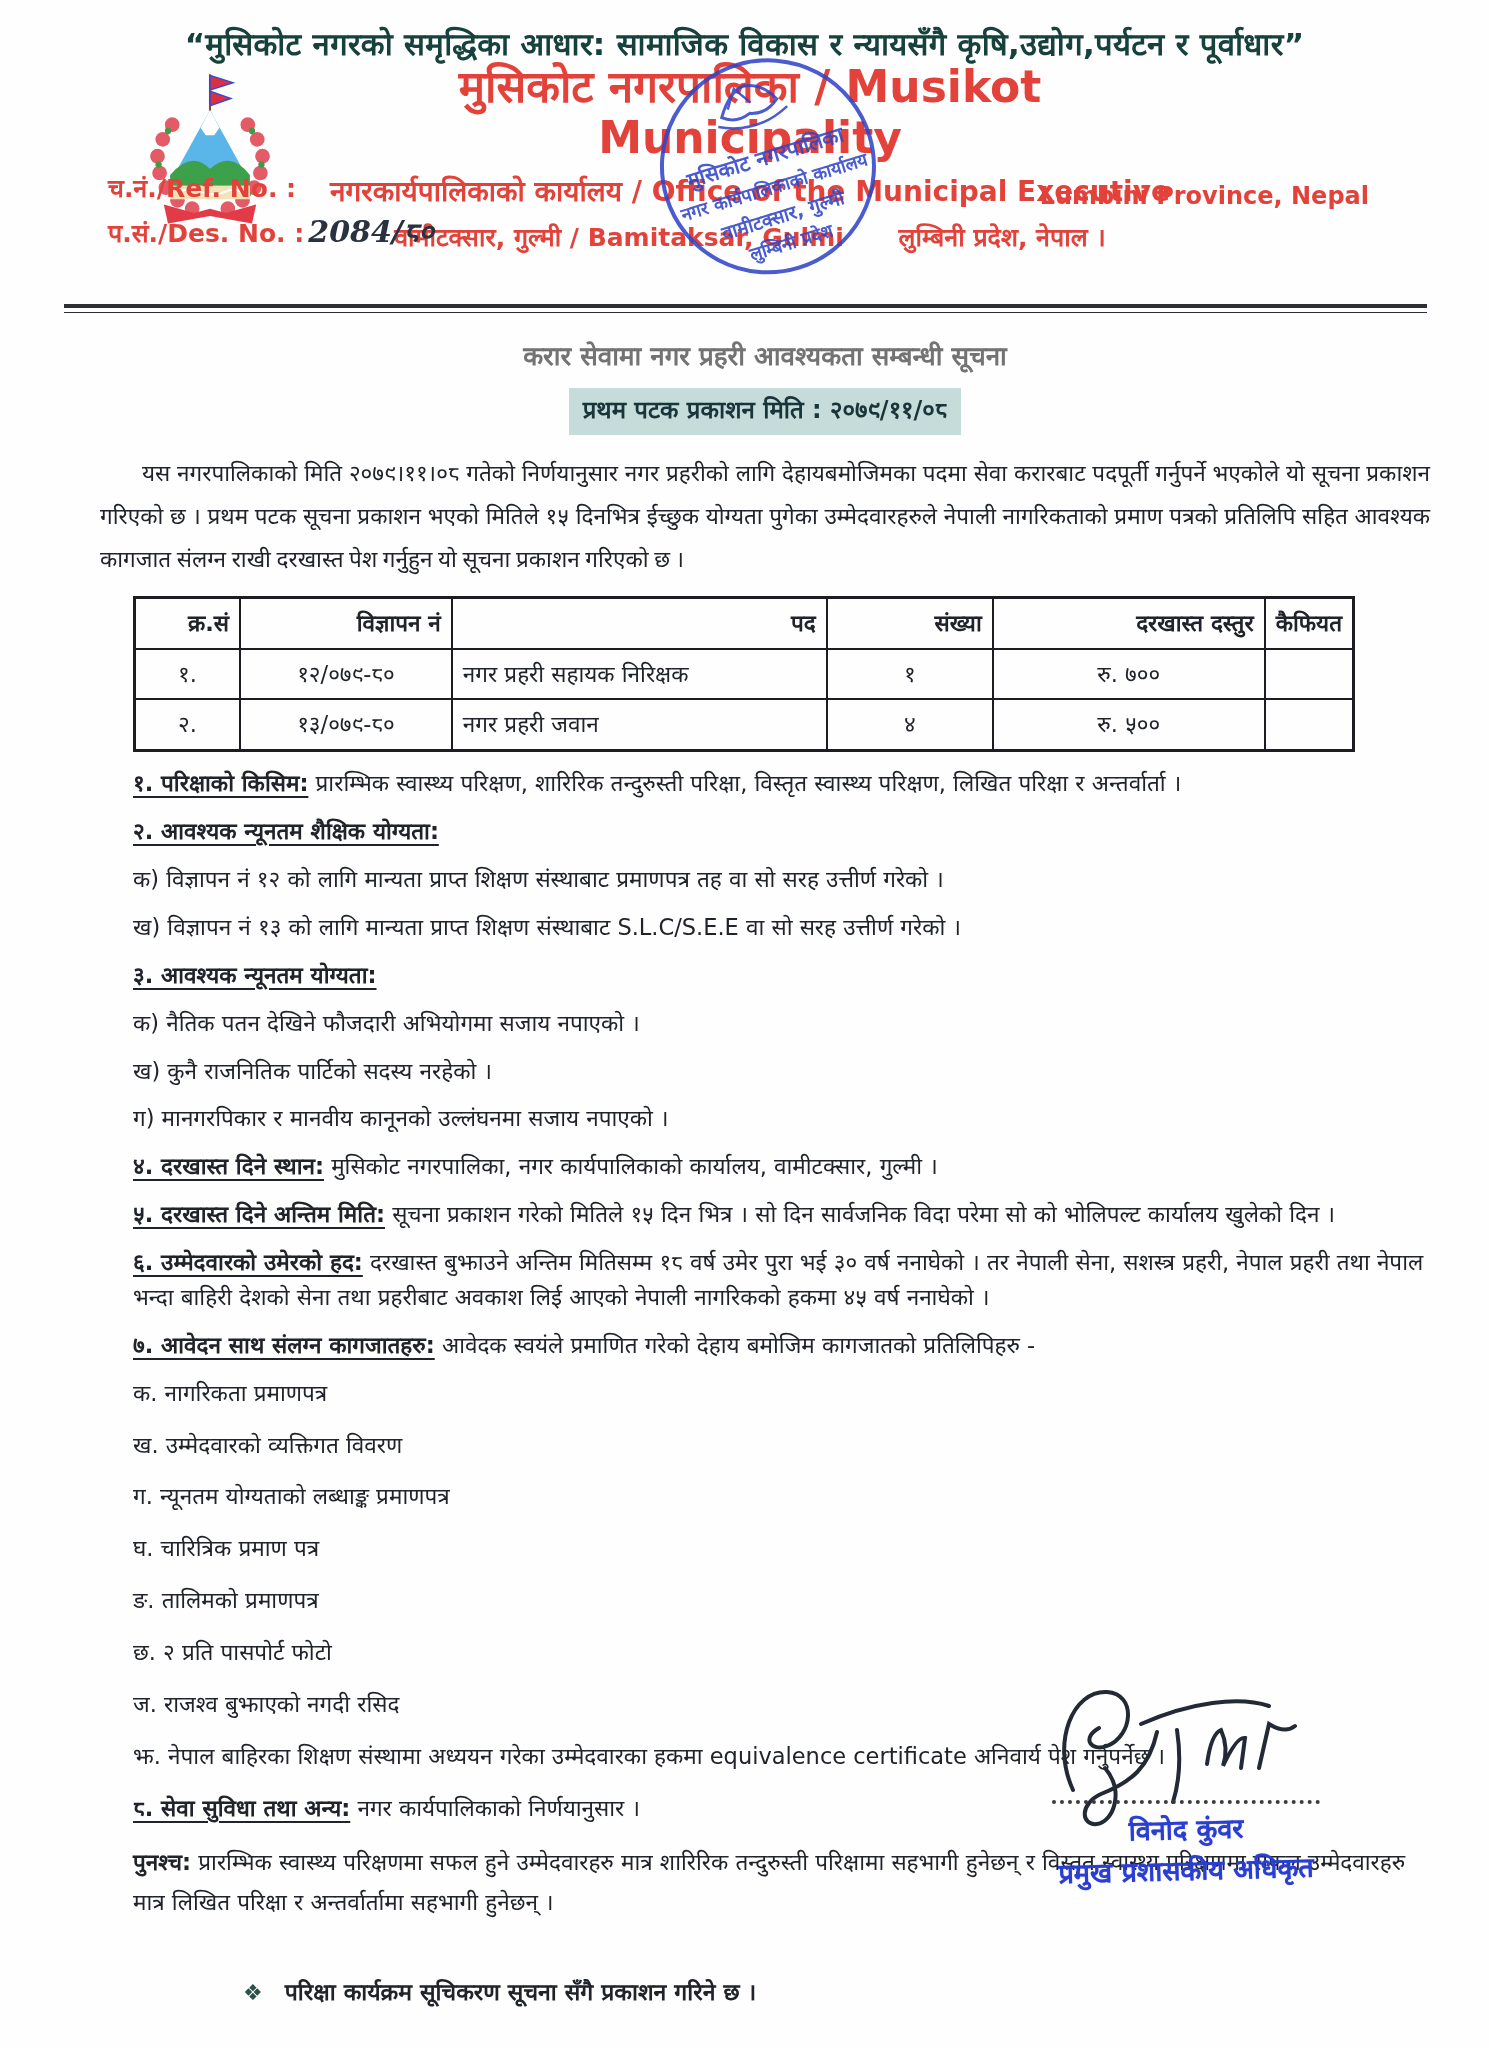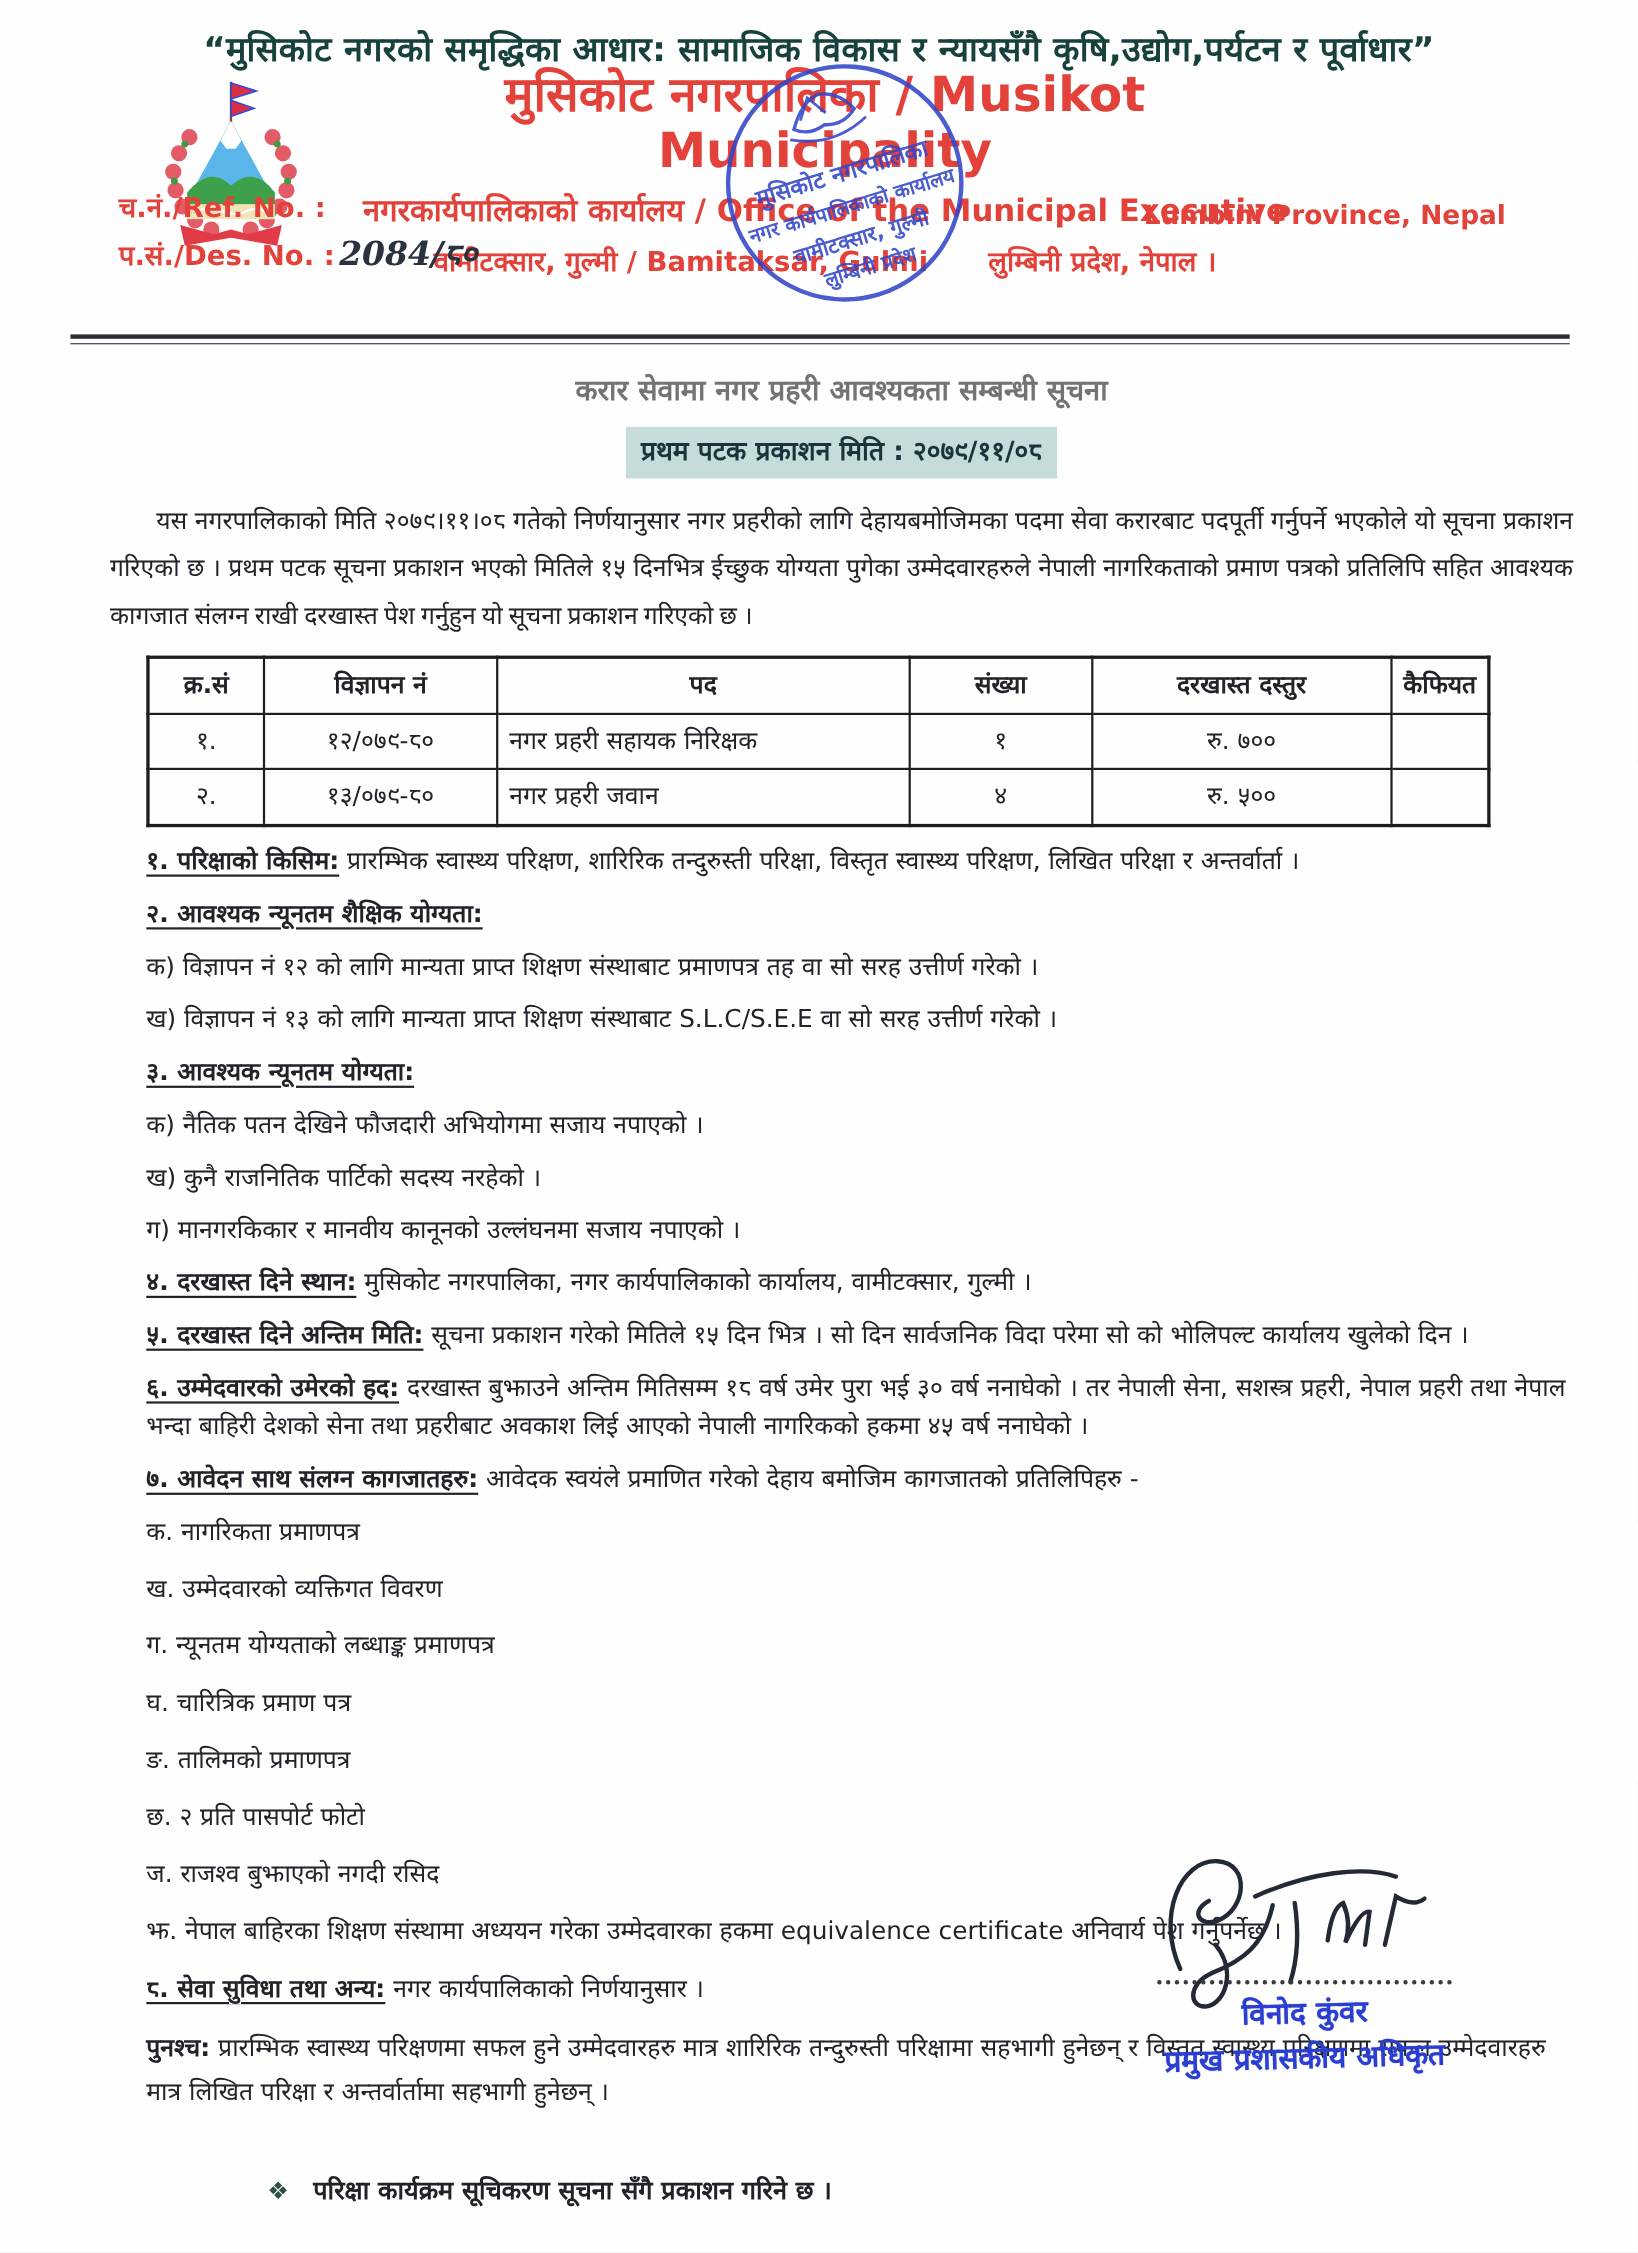--- a/index.html
+++ b/index.html
@@ -63,21 +63,21 @@
   }
   table.vac{
     border-collapse:collapse;
     margin-left:33px;width:1222px;
     border:3px solid #1c1c22;
   }
   table.vac th,table.vac td{
     border:2px solid #1c1c22;
     padding:7px 10px;font-size:22.5px;
   }
-  table.vac th{font-weight:700;text-align:center;}
+  table.vac th{font-weight:700;text-align:right;}
   td.c{text-align:center;}
   td.l{text-align:left;padding-left:16px;}
   .secs{margin:14px 0 0 33px;width:1297px;}
   .sec{margin:0 0 13px;}
   .sec-h{
     font-weight:700;
     text-decoration:underline;
     text-decoration-thickness:2px;
     text-underline-offset:5px;
   }
@@ -248,21 +248,21 @@
         <span class="sec-h">२. आवश्यक न्यूनतम शैक्षिक योग्यता:</span>
       </p>
       <p class="item">क) विज्ञापन नं १२ को लागि मान्यता प्राप्त शिक्षण संस्थाबाट प्रमाणपत्र तह वा सो सरह उत्तीर्ण गरेको ।</p>
       <p class="item">ख) विज्ञापन नं १३ को लागि मान्यता प्राप्त शिक्षण संस्थाबाट S.L.C/S.E.E वा सो सरह उत्तीर्ण गरेको ।</p>
 
       <p class="sec">
         <span class="sec-h">३. आवश्यक न्यूनतम योग्यता:</span>
       </p>
       <p class="item">क) नैतिक पतन देखिने फौजदारी अभियोगमा सजाय नपाएको ।</p>
       <p class="item">ख) कुनै राजनितिक पार्टिको सदस्य नरहेको ।</p>
-      <p class="item">ग)  मानगरकिकार र मानवीय कानूनको उल्लंघनमा सजाय नपाएको ।</p>
+      <p class="item">ग)  मानगरपिकार र मानवीय कानूनको उल्लंघनमा सजाय नपाएको ।</p>
 
       <p class="sec">
         <span class="sec-h">४. दरखास्त दिने स्थान:</span>
         <span class="sec-b">मुसिकोट नगरपालिका, नगर कार्यपालिकाको कार्यालय, वामीटक्सार, गुल्मी ।</span>
       </p>
 
       <p class="sec">
         <span class="sec-h">५. दरखास्त दिने अन्तिम मिति:</span>
         <span class="sec-b">सूचना प्रकाशन गरेको मितिले १५ दिन भित्र । सो दिन सार्वजनिक विदा परेमा सो को भोलिपल्ट कार्यालय खुलेको दिन ।</span>
       </p>

